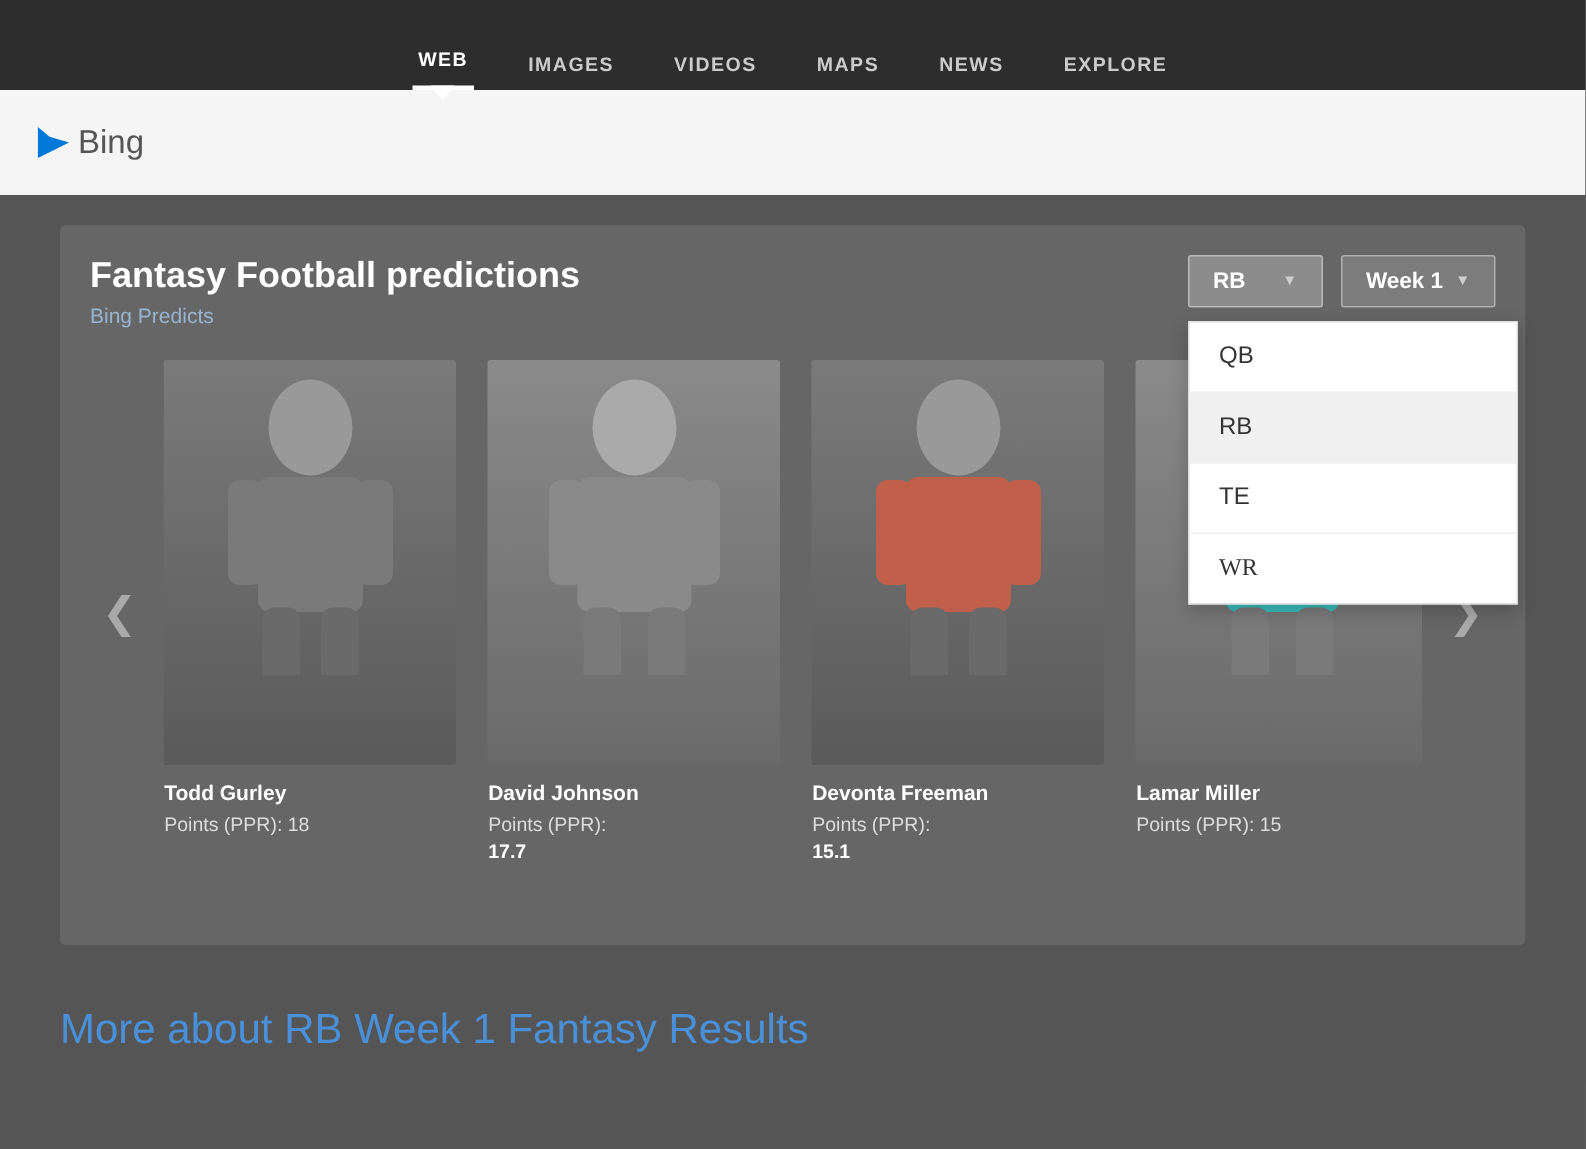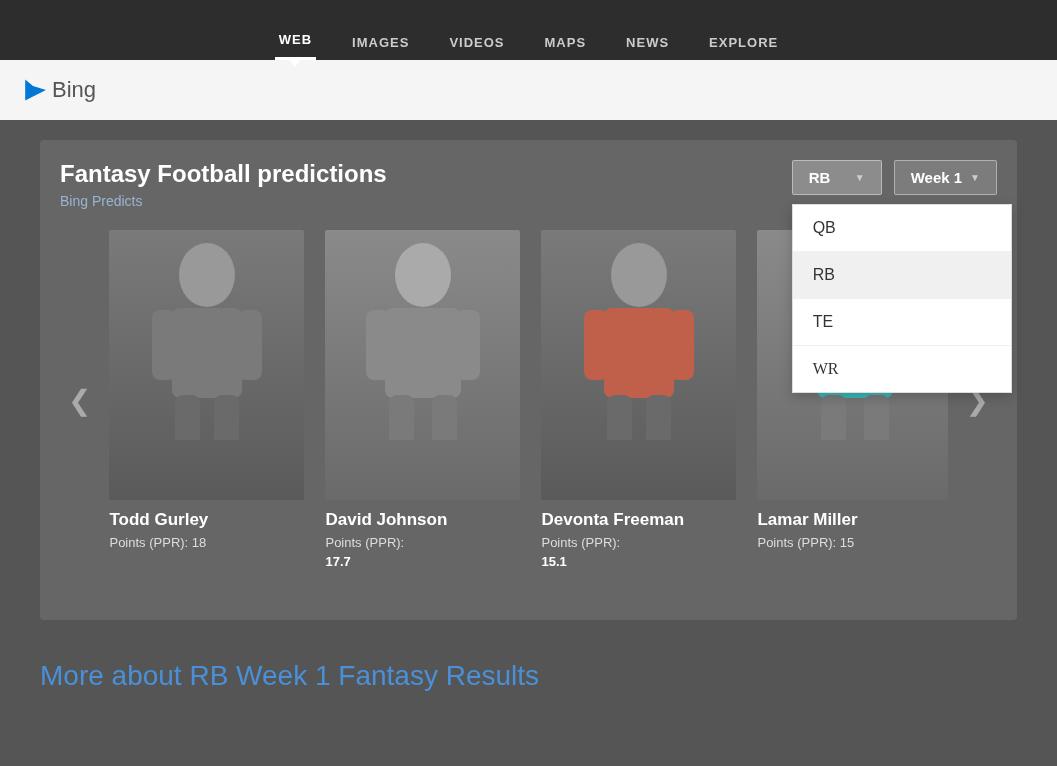--- a/index.html
+++ b/index.html
@@ -38,21 +38,21 @@
       width: 0;
       height: 0;
       border-left: 8px solid transparent;
       border-right: 8px solid transparent;
       border-top: 10px solid #fff;
     }
 
     
     .search-area {
       background: #f5f5f5;
-      height: 60px;
+      height: 70px;
       display: flex;
       align-items: center;
       padding: 12px 20px;
       gap: 16px;
     }
     .bing-logo {
       display: flex;
       align-items: center;
       gap: 6px;
       color: #555;
@@ -203,21 +203,21 @@
     }
 
     
     .silhouette-1 { background: linear-gradient(to bottom, #7a7a7a 0%, #5a5a5a 100%); }
     .silhouette-2 { background: linear-gradient(to bottom, #8a8a8a 0%, #6a6a6a 100%); }
     .silhouette-3 { background: linear-gradient(to bottom, #7a7a7a 0%, #5a5a5a 100%); }
     .silhouette-4 { background: linear-gradient(to bottom, #8a8a8a 0%, #6a6a6a 100%); }
 
     .player-name {
       color: #fff;
-      font-size: 17px;
+      font-size: 14px;
       font-weight: 700;
       margin-top: 10px;
       line-height: 1.2;
     }
     .player-points {
       color: #ddd;
       font-size: 13px;
       margin-top: 4px;
       line-height: 1.4;
     }

